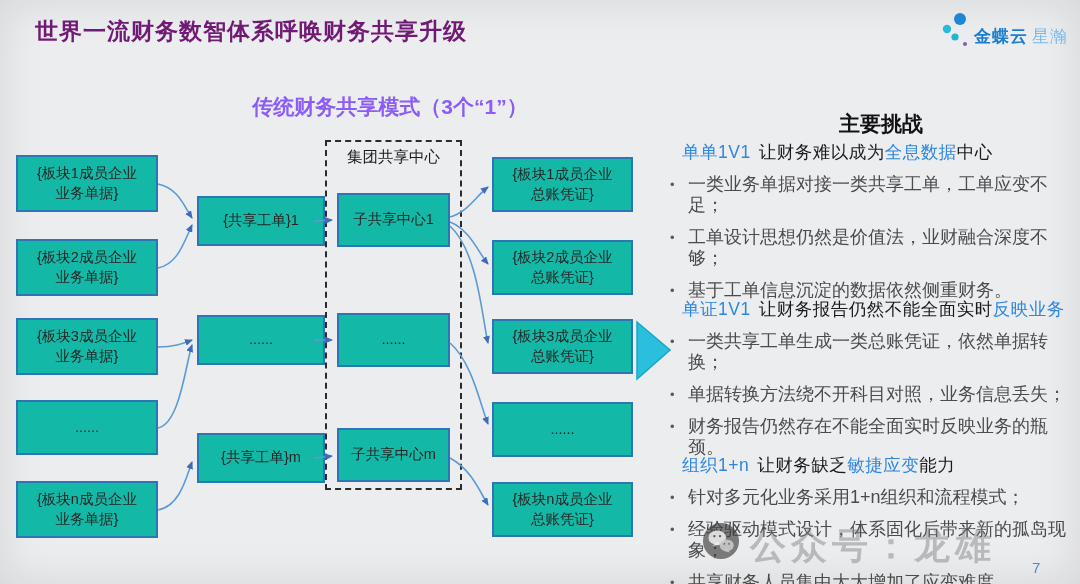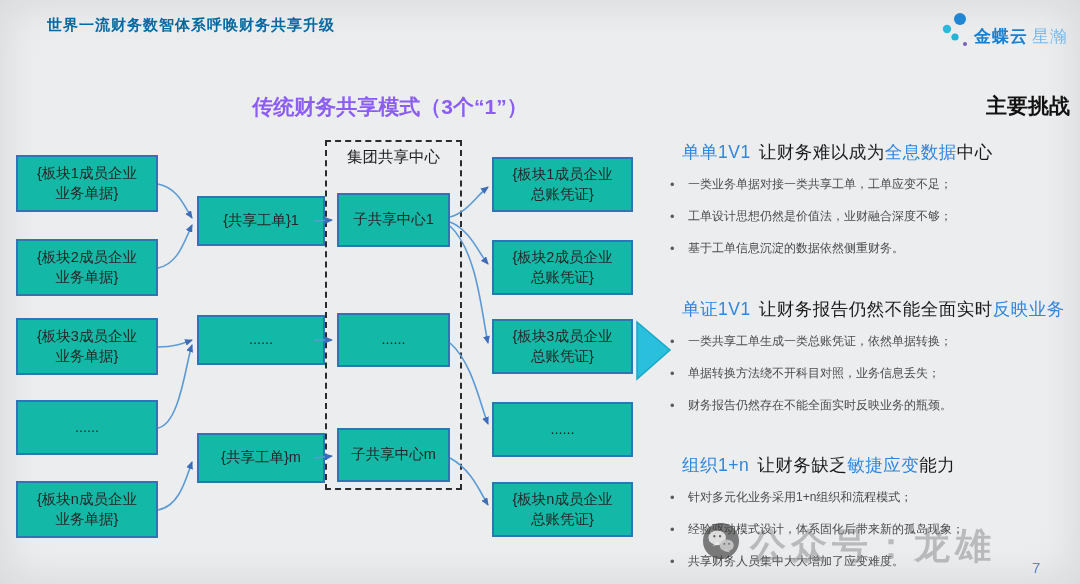--- a/index.html
+++ b/index.html
@@ -1,21 +1,21 @@
 <!DOCTYPE html>
 <html><head>
 <meta charset="utf-8">
 <style>
   html,body { margin:0; padding:0; background:#d8dadc; font-family:"Liberation Sans","DejaVu Sans",sans-serif; }
   .slide { position:relative; width:1080px; height:584px; background:#ecedef; overflow:hidden;
            box-shadow: inset 0 0 45px rgba(0,0,0,.10); }
 
   
-  .title { position:absolute; left:47px; top:16px; font-size:15px; font-weight:700;
-           color:#0369a1; letter-spacing:1px; }
+  .title { position:absolute; left:35px; top:16px; font-size:23px; font-weight:700;
+           color:#701a75; letter-spacing:1px; }
   .logo { position:absolute; right:12px; top:8px; display:flex; align-items:flex-end; }
   .logo-main { font-size:17px; font-weight:700; color:#1b7fd0; letter-spacing:1px; }
   .logo-sub  { font-size:17px; font-weight:400; color:#79b9e9; margin-left:4px; letter-spacing:1px; }
 
   
   .diagram-title { position:absolute; left:150px; top:93px; width:480px; text-align:center;
                    font-size:21px; font-weight:700; color:#8b5cf6; }
   .fbox { position:absolute; border:2px solid #2e75b6; background:#14b8a6; box-sizing:border-box;
           display:flex; align-items:center; justify-content:center; text-align:center;
           font-size:14.5px; line-height:1.35; color:#262626; white-space:pre-line; }
@@ -24,29 +24,29 @@
   .vch { left:492px; width:141px; height:55px; }
   .sub { left:337px; width:113px; height:54px; }
   .dashed-group { position:absolute; left:325px; top:140px; width:137px; height:350px;
                   border:2px dashed #2b2b2b; box-sizing:border-box; }
   .dashed-label { position:absolute; left:325px; top:147px; width:137px; text-align:center;
                   font-size:15.5px; color:#1c1c1c; }
   .connectors { position:absolute; left:0; top:0; pointer-events:none; }
 
   
   .challenges { position:absolute; left:662px; top:92px; width:408px; }
-  .c-title { text-align:right; padding-left:30px; font-size:21px; font-weight:700; color:#121212; margin:0; }
+  .c-title { text-align:center; padding-left:30px; font-size:21px; font-weight:700; color:#121212; margin:18px; }
   .c-block { position:absolute; left:0; width:408px; }
   .c-b1 { top:48px; } .c-b2 { top:205px; } .c-b3 { top:361px; }
   .c-head { padding-left:20px; font-size:17.5px; font-weight:400; color:#1a1a1a; margin-bottom:10px; letter-spacing:.5px; }
   .c-head .hl { color:#2e86e0; }
   .c-head .hl-lead { margin-right:8px; }
   .c-block ul { margin:0; padding:0; }
   .c-block li { list-style:none; position:relative; padding-left:26px; margin-bottom:11px;
-                font-size:12px; line-height:21px; color:#4b4b4b; }
+                font-size:18px; line-height:21px; color:#4b4b4b; }
   .c-block li::before { content:"•"; position:absolute; left:8px; top:0; color:#5a5a5a; font-size:13px; }
 
   
   .watermark { position:absolute; left:702px; top:522px; display:flex; align-items:flex-start; z-index:5; }
   .wm-text { font-size:36px; font-weight:700; color:rgba(125,125,125,.45); letter-spacing:5px; margin-left:10px; }
   .page-number { position:absolute; left:1032px; top:559px; font-size:15px; color:#5b84c4; }
 </style>
 </head>
 <body>
 

